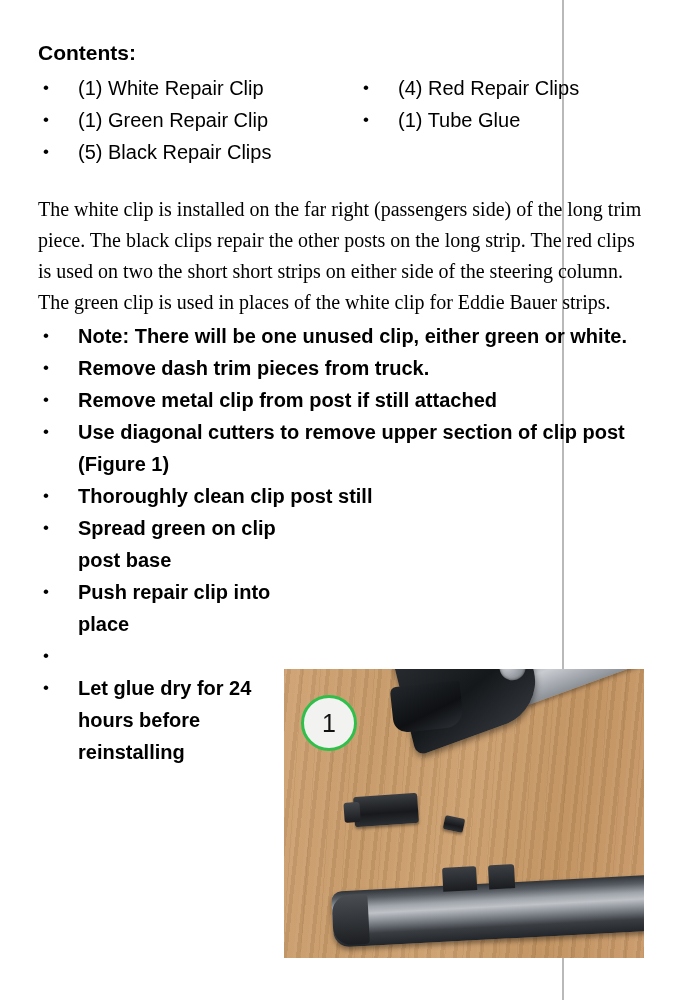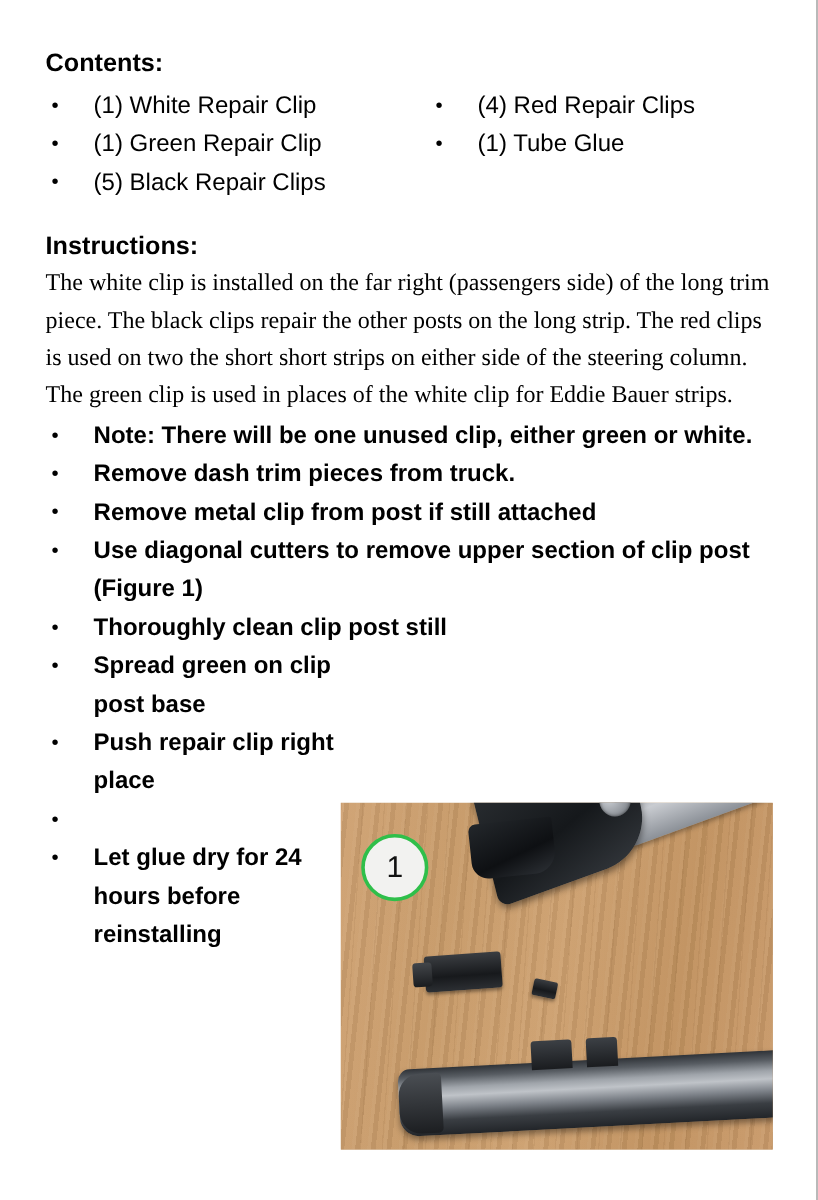--- a/index.html
+++ b/index.html
@@ -12,21 +12,21 @@
     height: 1000px;
     font-family: "Liberation Sans", sans-serif;
     color: #000000;
     position: relative;
     overflow: hidden;
   }
   .page {
     position: absolute;
     left: 0;
     top: 0;
-    width: 682px;
+    width: 564px;
     height: 1000px;
     box-sizing: border-box;
     border-right: 2px solid #b9b9b9;
     background: #ffffff;
   }
   .content {
     position: absolute;
     left: 38px;
     top: 40px;
     width: 606px;
@@ -304,21 +304,20 @@
           <li>
             <span class="bullet">•</span>
             <span class="txt">(1) Tube Glue</span>
           </li>
         </ul>
       </div>
     </div>
 
     <div class="spacer"></div>
 
-    <h2 class="instr-title">Instructions:</h2>
 
     <p class="para">The white clip is installed on the far right  (passengers side) of the long trim piece.  The black clips repair the other posts on the long strip.  The red clips is used on two the short short strips on either side of the steering column. The green clip is used in places of the white clip for Eddie Bauer strips.</p>
 
     <ul class="bullets instr-list">
       <li>
         <span class="bullet">•</span>
         <span class="txt">Note: There will be one unused clip, either green or white.</span>
       </li>
       <li>
         <span class="bullet">•</span>
@@ -335,21 +334,21 @@
       <li>
         <span class="bullet">•</span>
         <span class="txt">Thoroughly clean clip post still</span>
       </li>
       <li class="narrow">
         <span class="bullet">•</span>
         <span class="txt">Spread green on clip post base</span>
       </li>
       <li class="narrow">
         <span class="bullet">•</span>
-        <span class="txt">Push repair clip  right place</span>
+        <span class="txt">Push repair clip  into place</span>
       </li>
       <li class="narrow">
         <span class="bullet">•</span>
       </li>
       <li class="narrow">
         <span class="bullet">•</span>
         <span class="txt">Let glue dry for 24 hours before  reinstalling</span>
       </li>
     </ul>
   </div>

